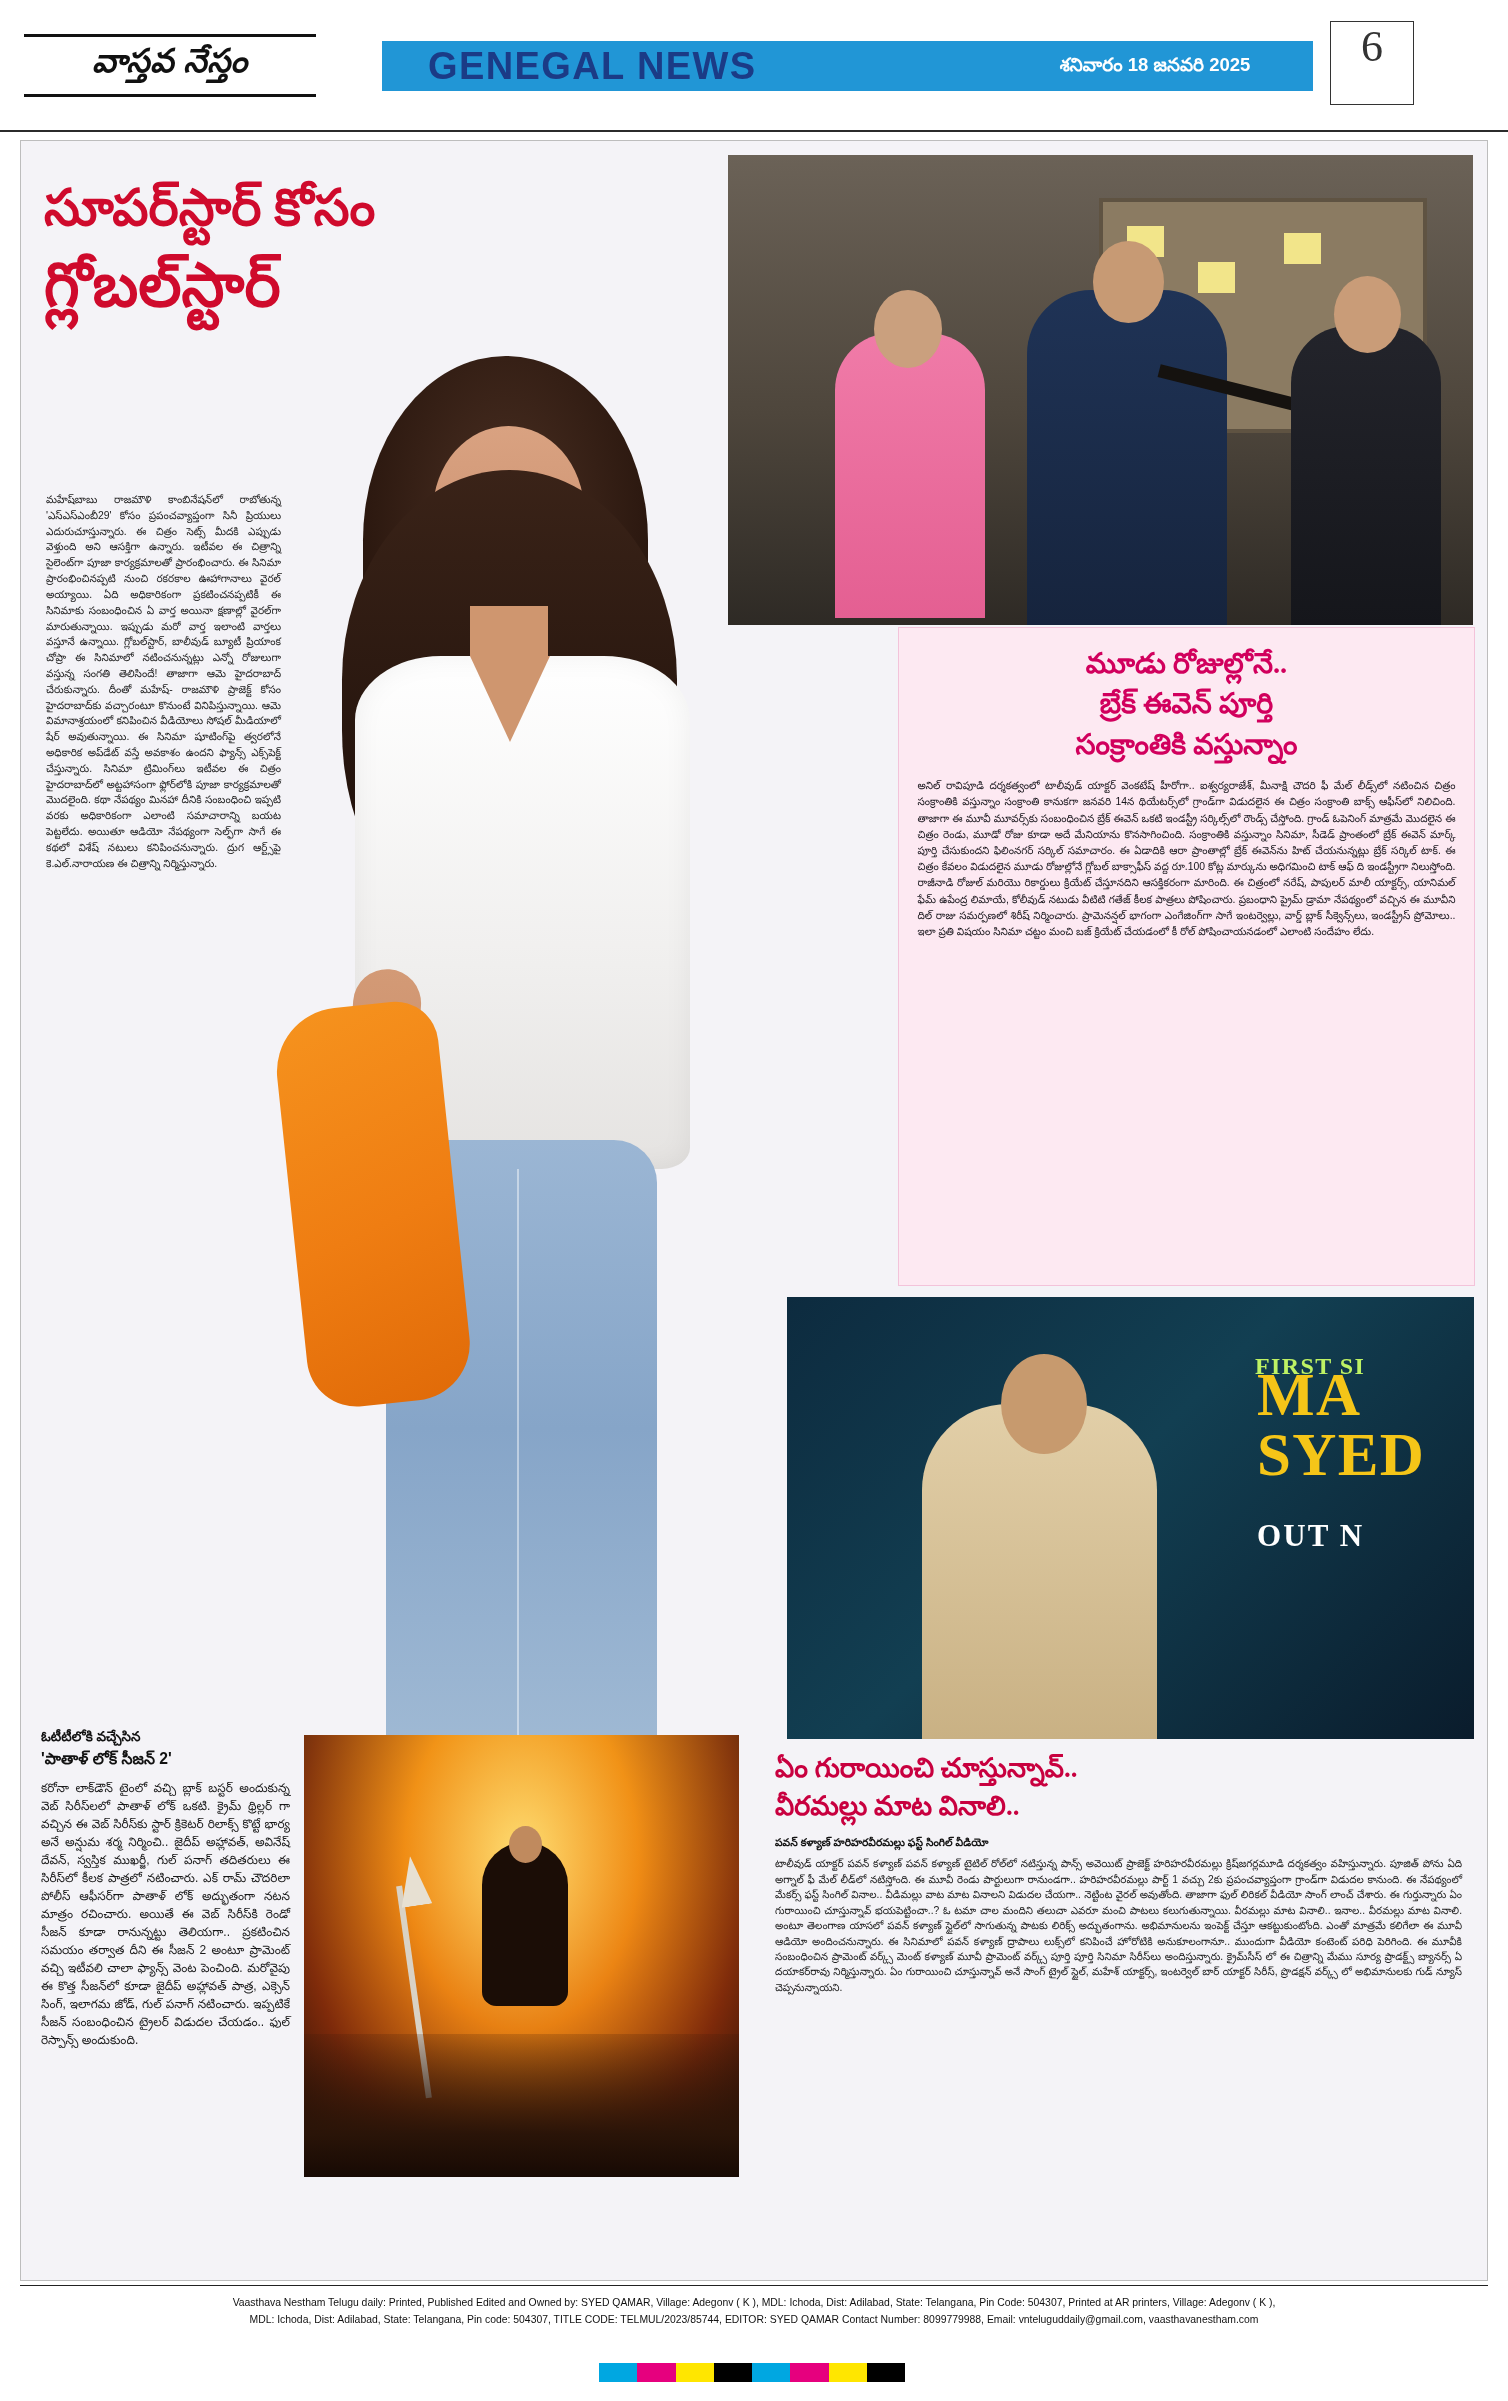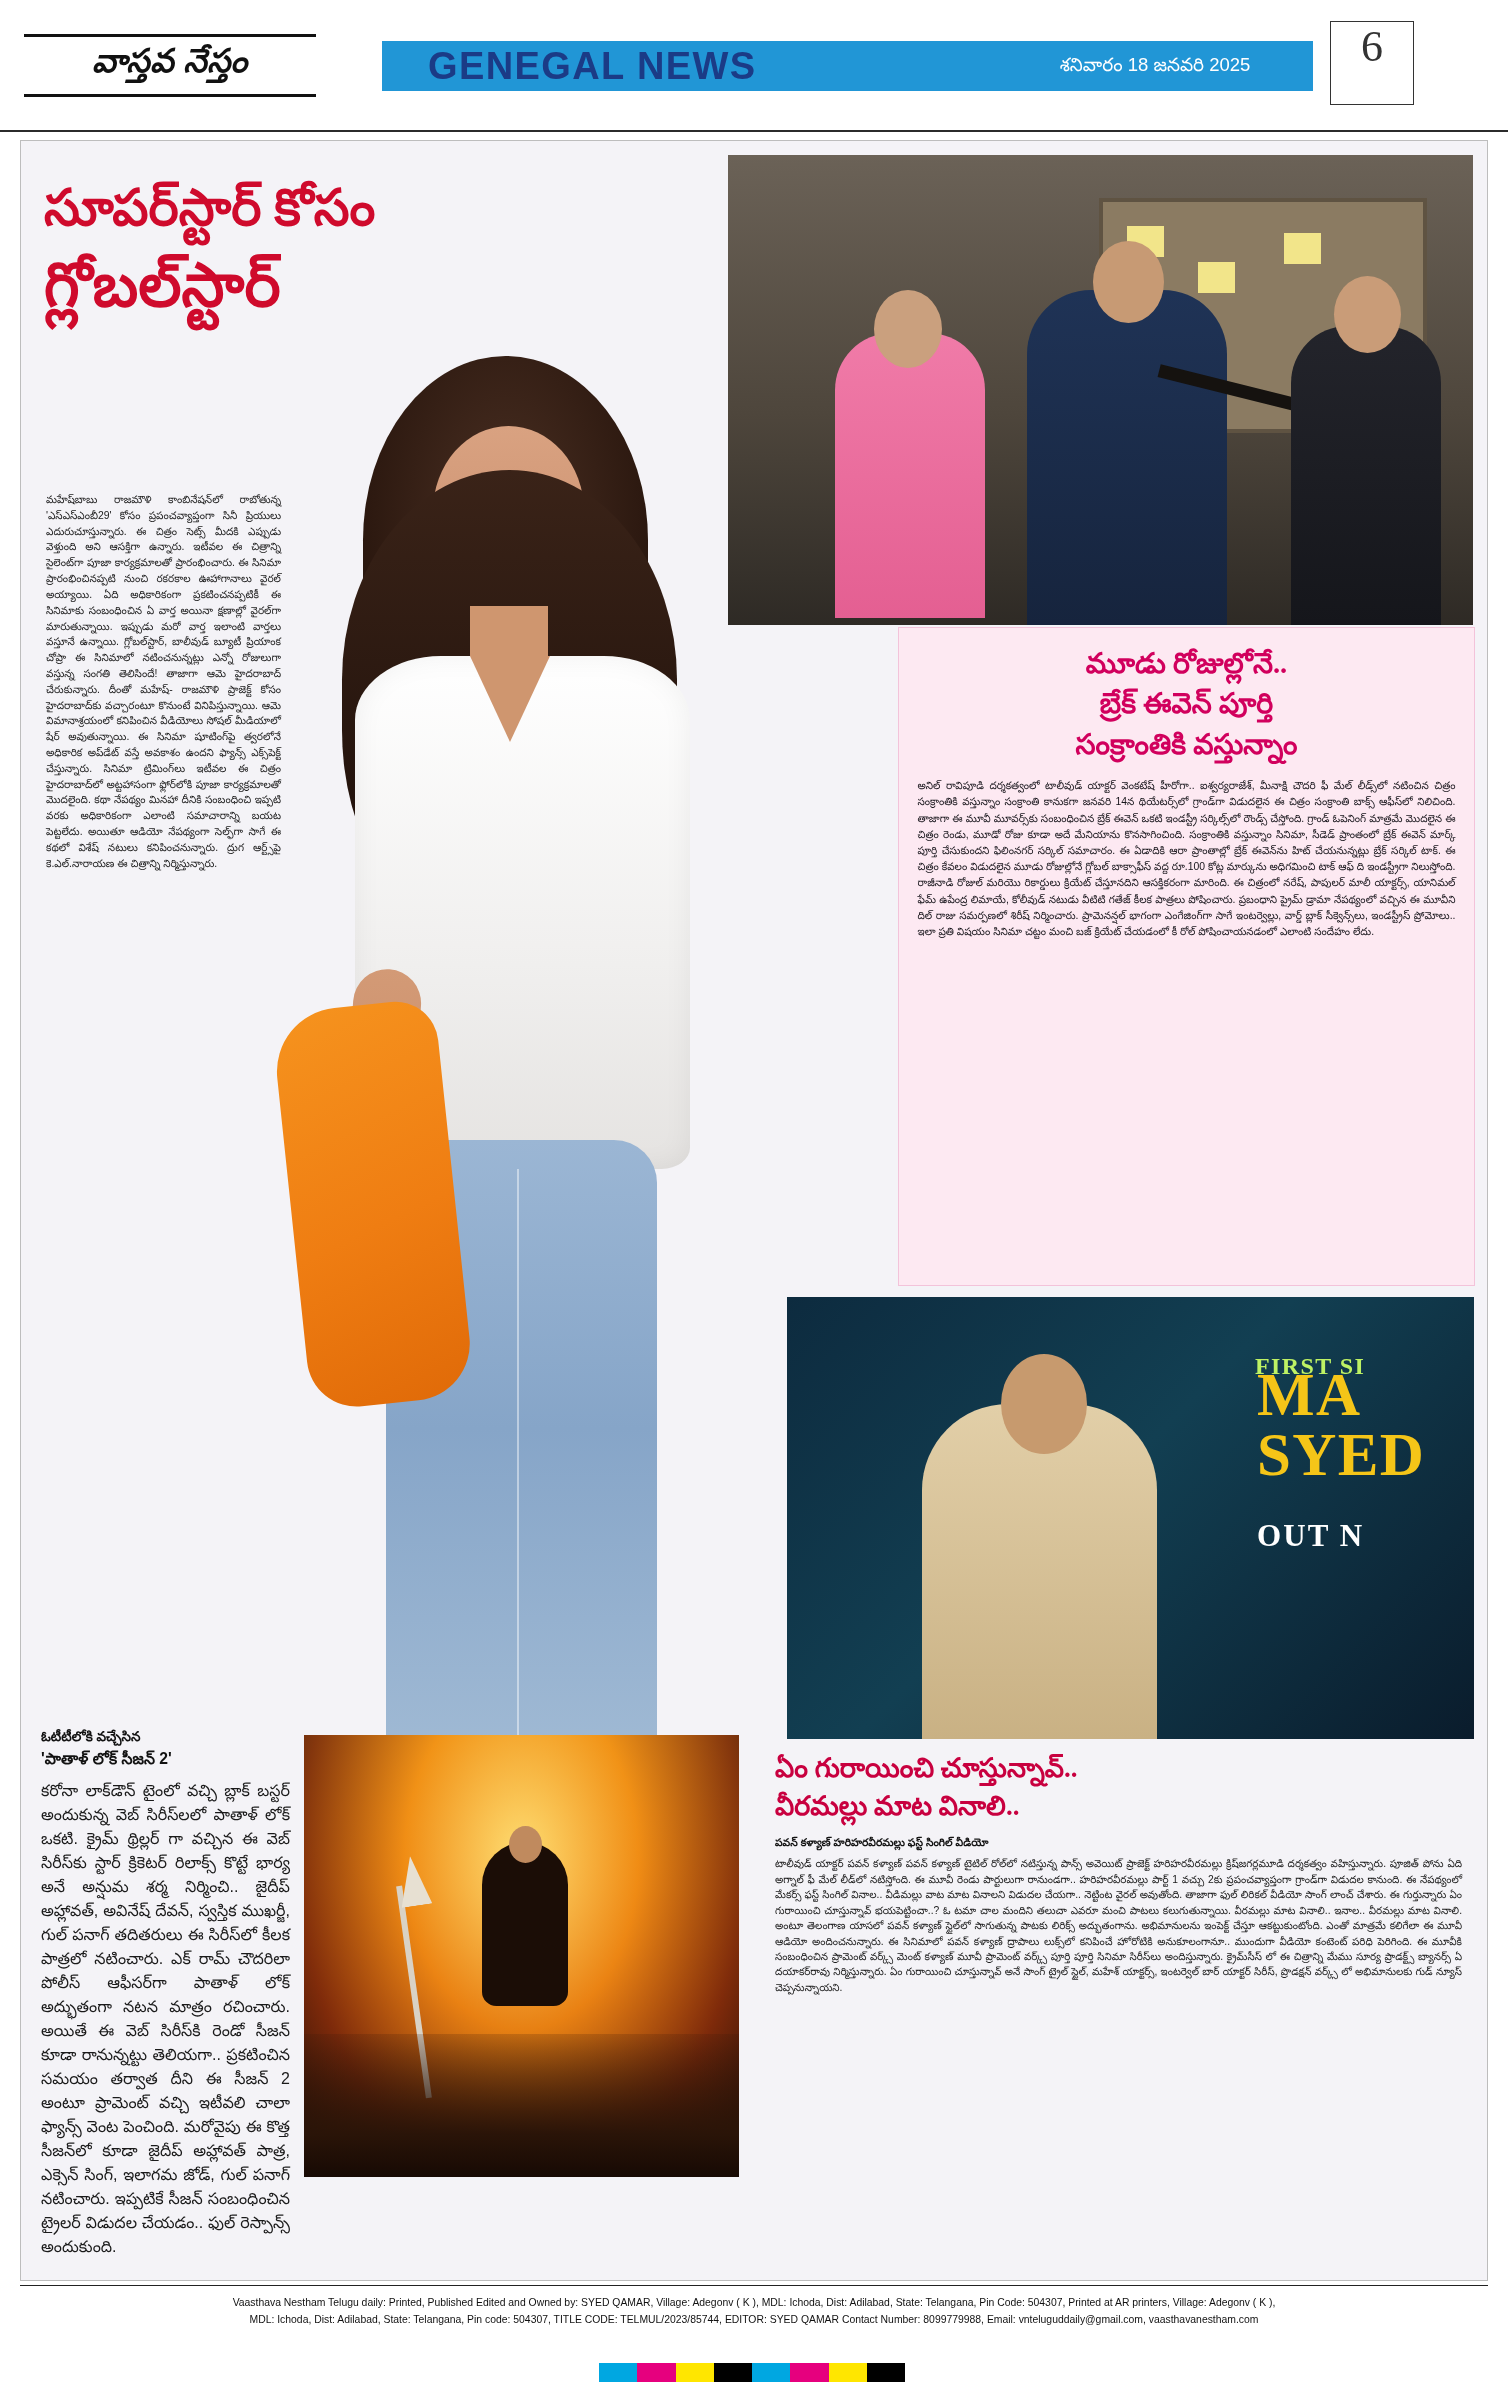--- a/index.html
+++ b/index.html
@@ -60,21 +60,21 @@
     font-weight: 700;
     color: #1b3b86;
     letter-spacing: 1.4px;
   }
   .banner-date {
     position: absolute;
     left: 998px; top: 43px;
     width: 314px; height: 47px;
     display: flex; align-items: center; justify-content: center;
     font-size: 18.5px;
-    font-weight: 400;
+    font-weight: 700;
     color: #ffffff;
   }
   .page-num-box {
     position: absolute;
     left: 1330px; top: 21.4px;
     width: 84px; height: 84px;
     border: 1.4px solid #333;
     background: #fff;
     display: flex; align-items: flex-start; justify-content: center;
   }
@@ -201,21 +201,21 @@
     left: 41px; top: 1728px;
     width: 249px;
   }
   .ott-head {
     font-size: 13.5px; font-weight: 700; color: #111; line-height: 1.4;
   }
   .ott-sub {
     font-size: 15.7px; font-weight: 700; color: #111; margin: 2.9px 0 7.1px 0;
   }
   .ott-body {
-    font-size: 16px; line-height: 1.5; color: #1a1a1a; text-align: justify;
+    font-size: 12px; line-height: 1.5; color: #1a1a1a; text-align: justify;
   }
 
   
   .poster-bottom {
     position: absolute;
     left: 304px; top: 1735px;
     width: 435px; height: 442px;
     background: linear-gradient(180deg,#f8c12a 0%, #f08a16 32%, #c2410c 62%, #3a1c0c 100%);
     overflow: hidden;
   }

